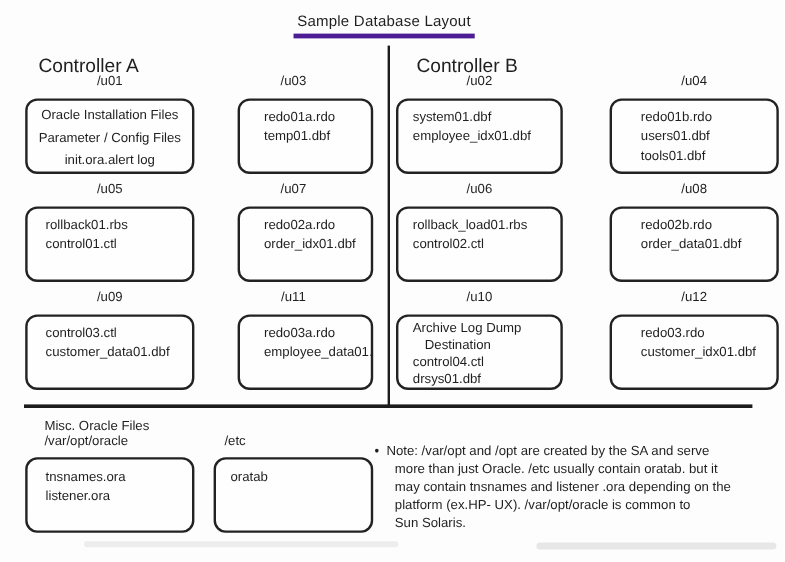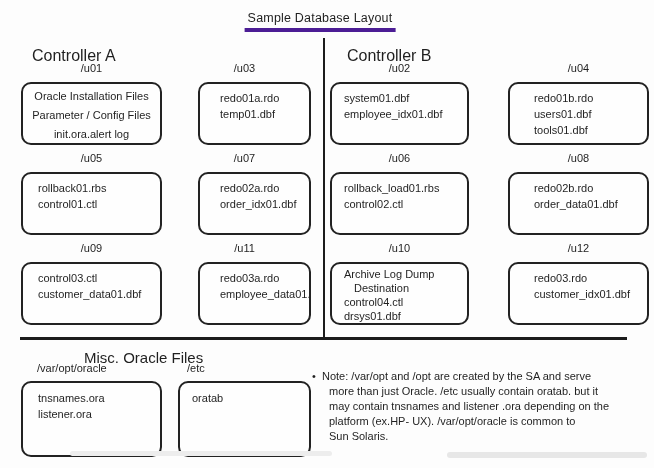--- a/index.html
+++ b/index.html
@@ -40,25 +40,25 @@
     height:63px; font-size:11px; line-height:16px;
     padding:6px 4px 0 15px; overflow:hidden;
   }
   .c2 .box { padding-left:20px;margin-left:20px; }
   .c3 .box { padding-left:12px; }
   .c4 .box { padding-left:24px; }
   .box.centered { text-align:center; padding:3px 2px 0 2px; line-height:19px; }
   .box.tight { line-height:14px; padding-top:3px; }
   .file.indent { padding-left:10px; }
 
-  .misc-heading { position:absolute; left:37px; top:349px; font-size:15px;margin-left:47px; }
+  .misc-heading { position:absolute; left:37px; top:349px; font-size:11px; }
   .misc-label   { position:absolute; top:362px; font-size:11px; }
   .misc-label-1 { left:37px; }
   .misc-label-2 { left:187px; }
-  .misc-box { position:absolute; top:381px; height:76px; border:2px solid #222222;
+  .misc-box { position:absolute; top:381px; height:63px; border:2px solid #222222;
               border-radius:10px; background:#fefefe; font-size:11px; line-height:16px;
               padding:7px 4px 0 15px; }
   .misc-box-1 { left:21px; width:141px; }
   .misc-box-2 { left:178px; width:133px; padding-left:12px; }
 
   .note { position:absolute; left:312px; top:369px; width:338px;
           font-size:11px; line-height:15px; display:flex; }
   .note-bullet { width:10px; flex:0 0 10px; }
   .note-lines > div { white-space:nowrap; }
   .note-lines > div + div { padding-left:7px; }

